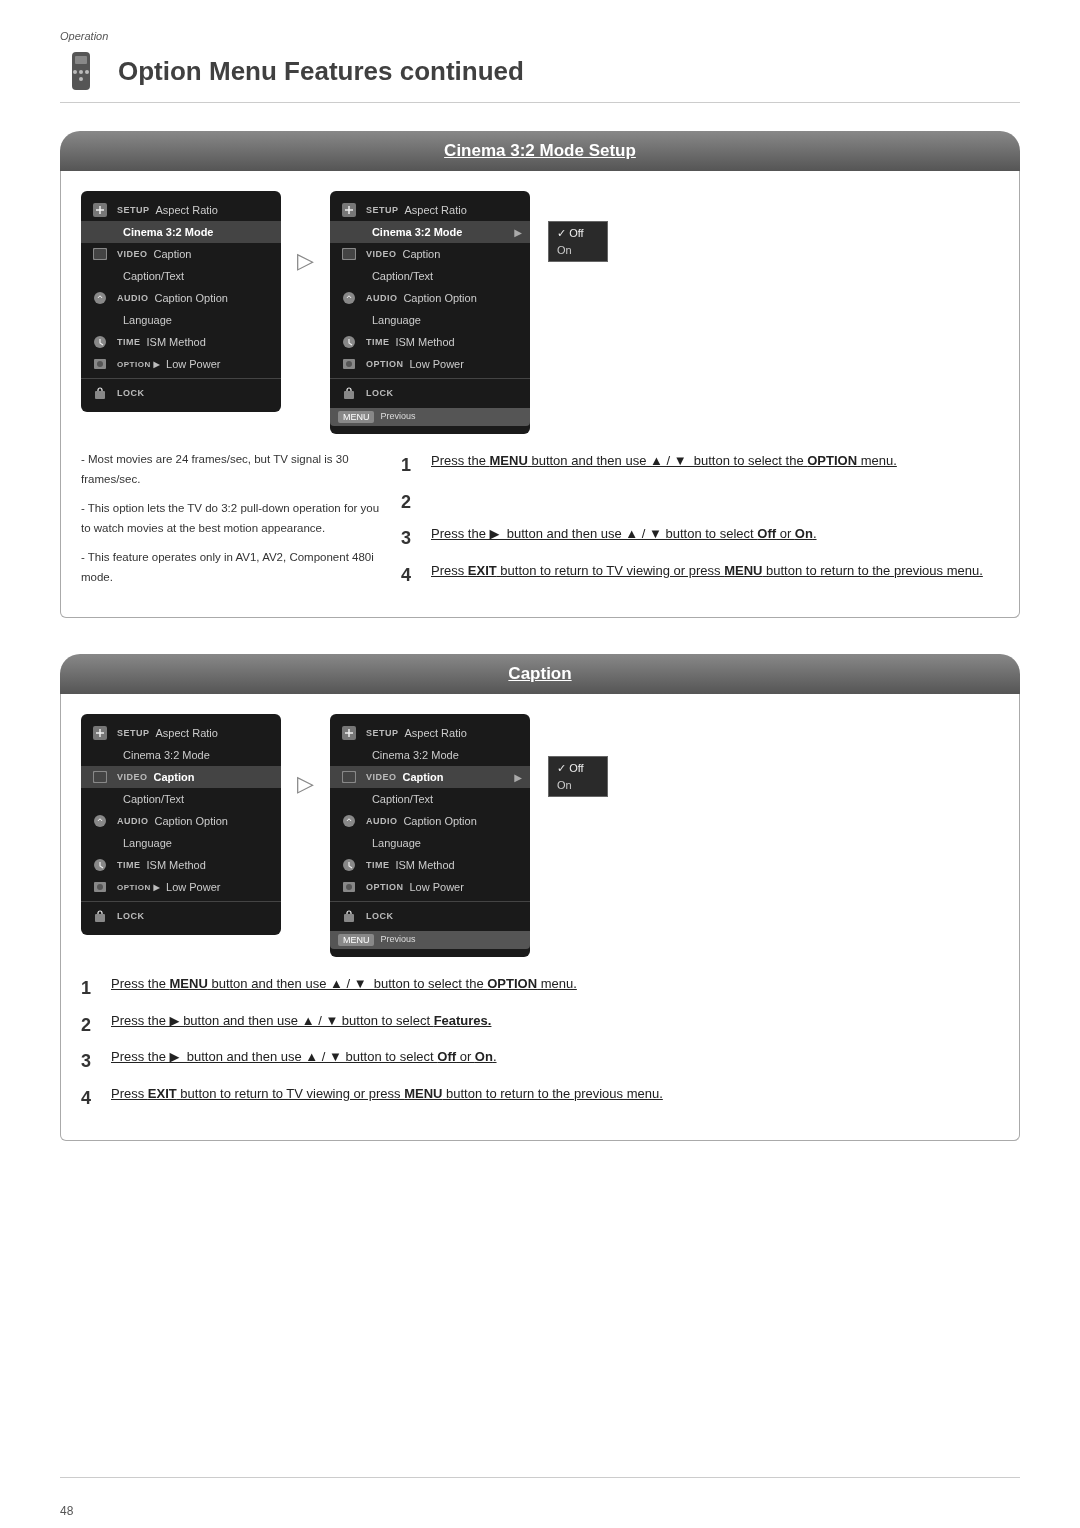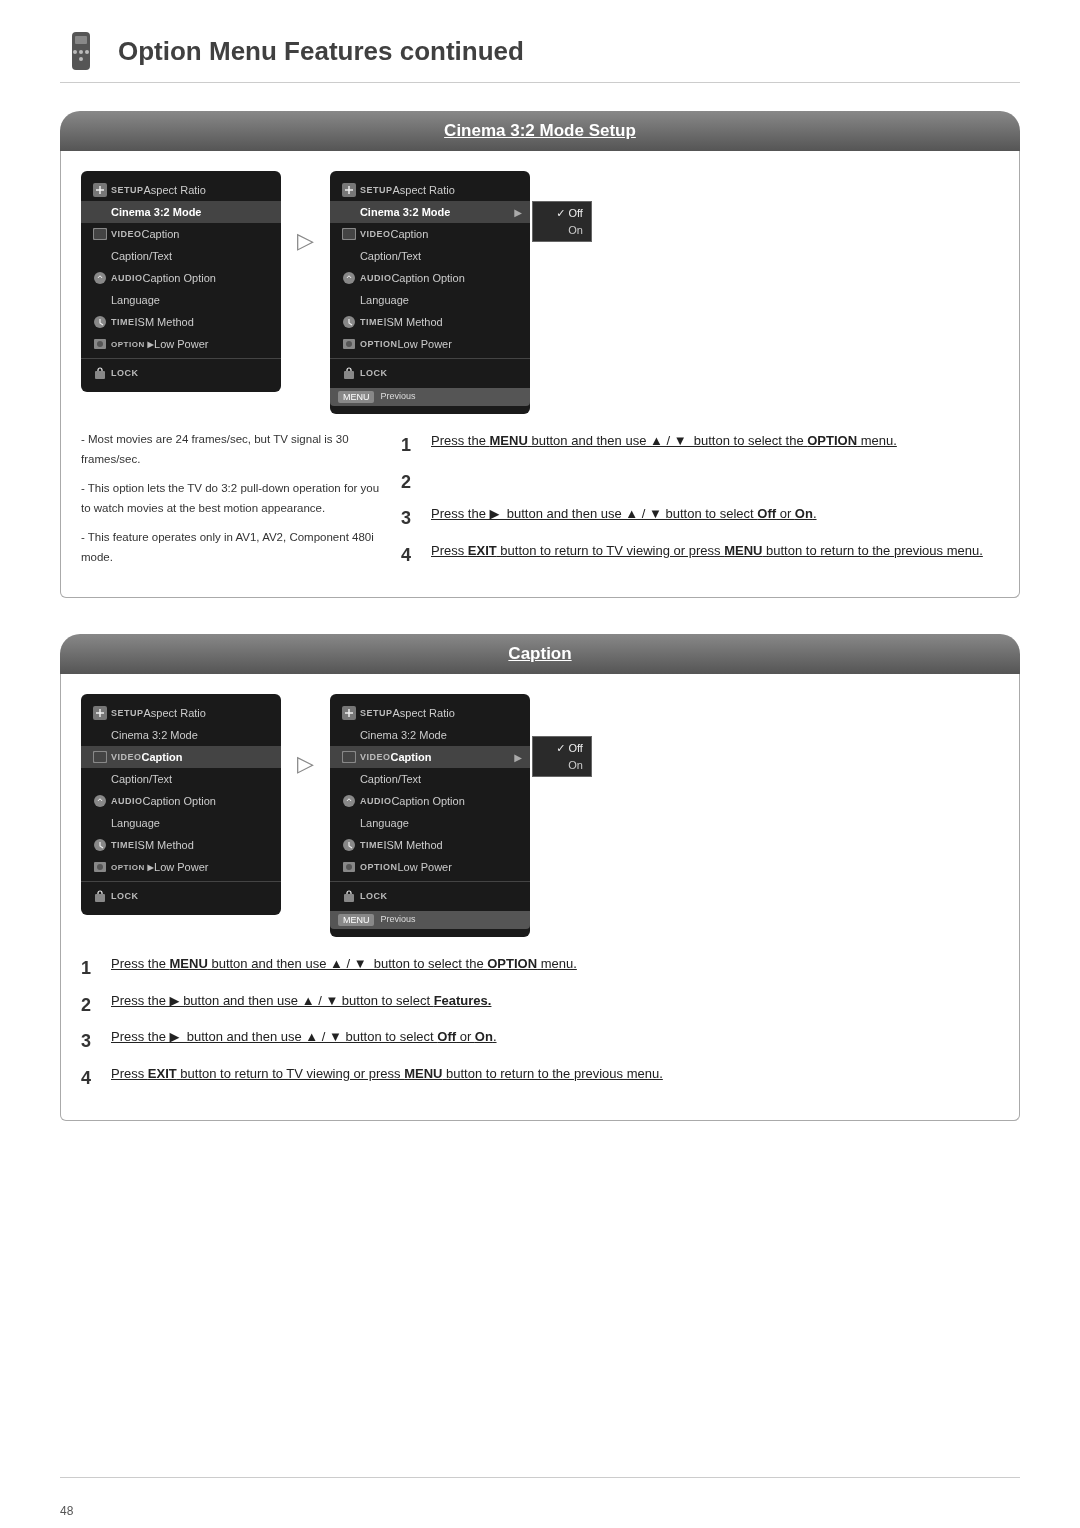--- a/index.html
+++ b/index.html
@@ -87,20 +87,21 @@
       padding: 8px 0;
       min-width: 200px;
       font-size: 11px;
       position: relative;
     }
 
     .menu-row {
       display: flex;
       align-items: center;
       padding: 2px 8px 2px 8px;
+      gap: 6px;
       white-space: nowrap;
     }
 
     .menu-row.highlighted {
       background: #444;
     }
 
     .menu-icon-cell {
       width: 22px;
       height: 18px;
@@ -218,33 +219,33 @@
       display: flex;
       flex-direction: column;
       background: #2a2a2a;
       border: 1px solid #666;
       padding: 3px 0;
       min-width: 60px;
       font-size: 11px;
       color: #eee;
       align-self: flex-start;
       margin-top: 30px;
-      margin-left: 2px;
-      align-items: flex-end;
+      margin-left: 18px;
     }
 
     .option-popup-row {
       padding: 2px 8px;
     }
   </style>
 </head>
 <body>
 
 <div class="page-container">
 
+  <div class="breadcrumb">Operation</div>
 
   <div class="page-header">
 
     <svg class="header-icon" viewBox="0 0 42 42" fill="none" xmlns="http://www.w3.org/2000/svg">
       <rect x="12" y="2" width="18" height="38" rx="4" fill="#555"></rect>
       <rect x="15" y="6" width="12" height="8" rx="1" fill="#888"></rect>
       <circle cx="21" cy="22" r="2" fill="#bbb"></circle>
       <circle cx="21" cy="29" r="2" fill="#bbb"></circle>
       <circle cx="15" cy="22" r="2" fill="#bbb"></circle>
       <circle cx="27" cy="22" r="2" fill="#bbb"></circle>

